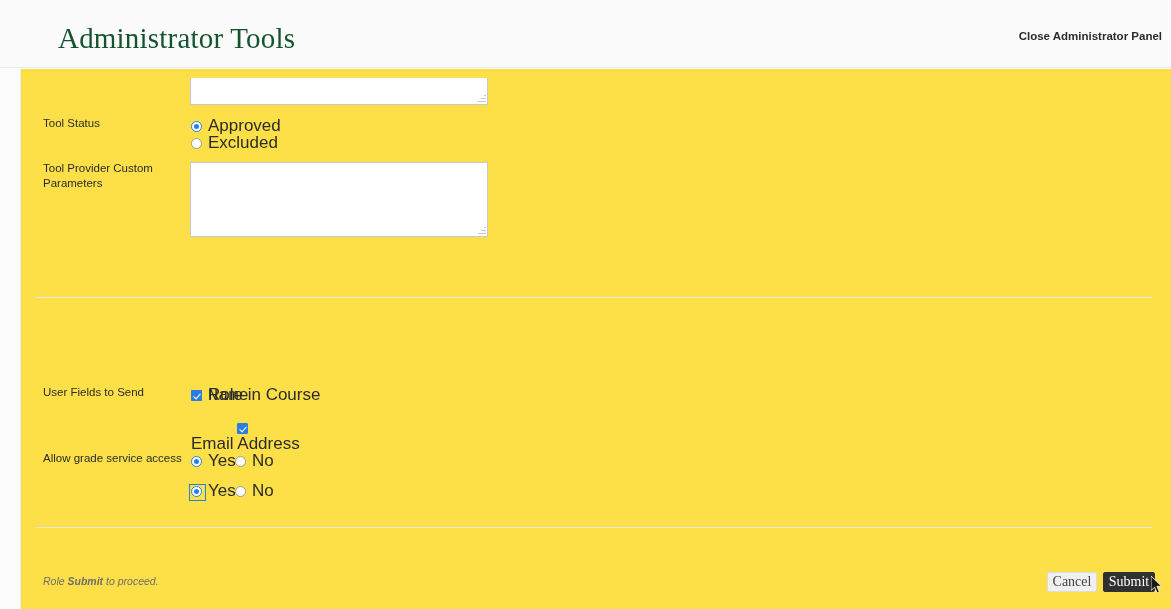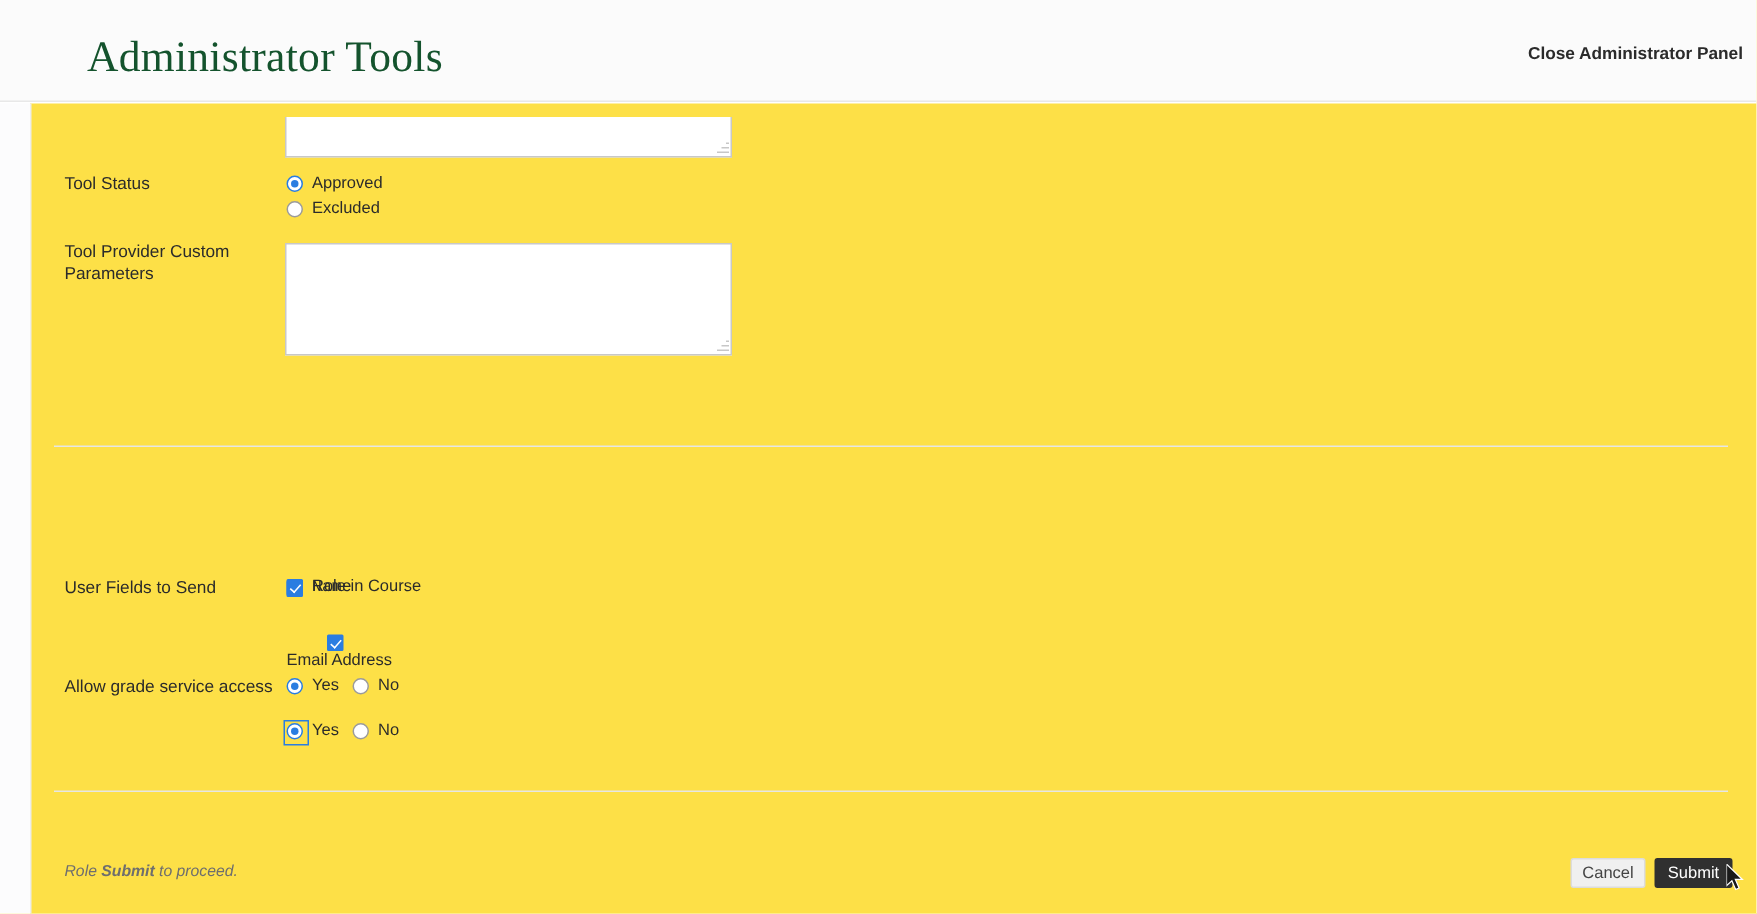--- a/index.html
+++ b/index.html
@@ -99,21 +99,21 @@
   }
   .ta-grip i:nth-child(1) { bottom: 1px; width: 8px; }
   .ta-grip i:nth-child(2) { bottom: 4px; width: 5px; }
   .ta-grip i:nth-child(3) { bottom: 7px; width: 2px; }
 
   
   .opt {
     position: absolute;
     display: flex;
     align-items: center;
-    font-size: 11px;
+    font-size: 17px;
     color: #2b2b2b;
     cursor: pointer;
   }
   .radio {
     width: 11px; height: 11px;
     border-radius: 50%;
     border: 1px solid #9b9b9b;
     background: #fff;
     box-sizing: border-box;
     margin-right: 6px;
@@ -194,22 +194,22 @@
   .sect-rule {
     flex: 1;
     height: 1px;
     background: #e0e0e0;
     margin-left: 14px;
   }
 
   
   .btn {
     position: absolute;
-    font-family: Liberation Sans, sans-serif;
-    font-size: 11px;
+    font-family: Liberation Serif, serif;
+    font-size: 14px;
     border-radius: 2px;
     box-sizing: border-box;
     cursor: pointer;
     display: flex;
     align-items: center;
     justify-content: center;
     padding: 2px;
   }
   .btn-cancel {
     background: #f0f0f0;

